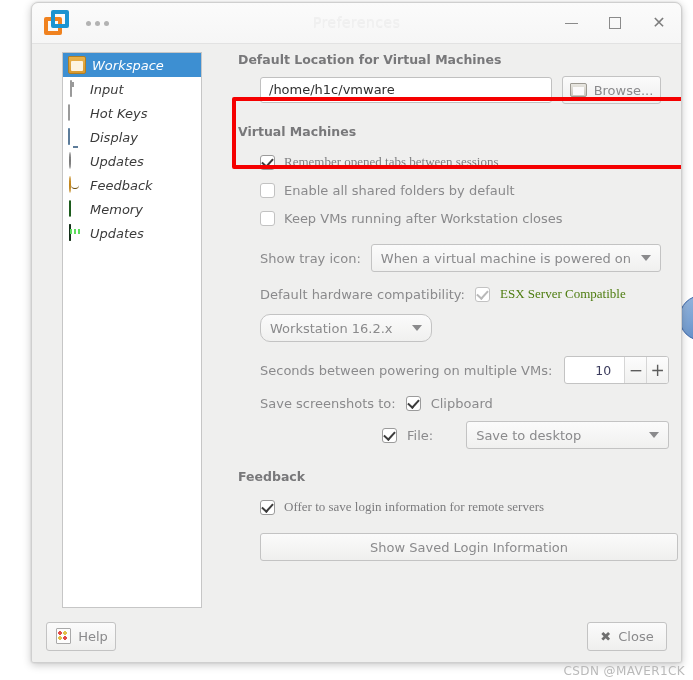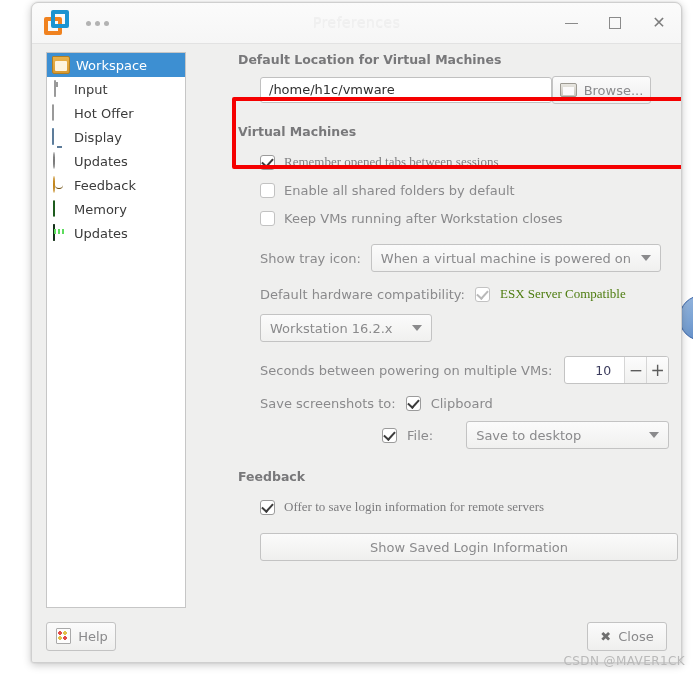--- a/index.html
+++ b/index.html
@@ -140,28 +140,29 @@
 
   
   .win-body {
     position: relative;
     height: 621px;
     background: #efefee;
   }
 
   .sidebar {
     position: absolute;
-    left: 14px;
+    left: 30px;
     top: 8px;
     width: 140px;
     height: 556px;
     background: #ffffff;
     border: 1px solid #c6c6c6;
     box-sizing: border-box;
     overflow: hidden;
+    font-style: italic;
   }
 
   .side-item {
     display: flex;
     align-items: center;
     height: 24px;
     padding-left: 5px;
     gap: 6px;
     font-size: 13px;
     color: #3b3b3b;
@@ -285,21 +286,21 @@
     font-weight: bold;
     color: #78787a;
     margin: 0 0 9px 6px;
   }
 
   .row { display: flex; align-items: center; }
 
   .path-row {
     display: flex;
     align-items: center;
-    gap: 0;
+    gap: 10px;
     margin-left: 28px;
   }
 
   .text-input {
     width: 292px;
     height: 26px;
     border: 1px solid #c0c0c0;
     background: #ffffff;
     border-radius: 3px;
     font-size: 13px;
@@ -399,21 +400,21 @@
   }
   .caret {
     width: 0; height: 0;
     border-left: 5px solid transparent;
     border-right: 5px solid transparent;
     border-top: 6px solid #8a8a8c;
     flex: none;
   }
 
   .sel-tray { margin-left: 10px; min-width: 244px; }
-  .sel-hw  { margin-left: 28px; width: 172px; margin-top: 12px; }
+  .sel-hw  { margin-left: 28px; width: 172px; margin-top: 12px; border-radius: 10px; }
   .sel-file { margin-left: 23px; width: 240px; }
 
   .spinner {
     display: inline-flex;
     align-items: stretch;
     height: 28px;
     margin-left: 12px;
     border: 1px solid #c3c3c3;
     border-radius: 3px;
     overflow: hidden;
@@ -500,21 +501,21 @@
   .ico-close-x {
     font-size: 13px;
     color: #6f6f6f;
     font-weight: bold;
     line-height: 1;
   }
 
   .watermark {
     position: absolute;
     right: 8px;
-    bottom: 12px;
+    bottom: 2px;
     font-size: 12px;
     color: #b9b9b9;
     letter-spacing: .4px;
     font-family: "DejaVu Sans", sans-serif;
   }
 </style>
 </head>
 <body>
 
 <div id="desktop">
@@ -553,21 +554,21 @@
         <div class="side-item selected">
           <span class="side-ico ico-folder"></span>
           <span class="side-label">Workspace</span>
         </div>
         <div class="side-item">
           <span class="side-ico"><span class="ico-mouse"></span></span>
           <span class="side-label">Input</span>
         </div>
         <div class="side-item">
           <span class="side-ico"><span class="ico-keyboard"></span></span>
-          <span class="side-label">Hot Offer</span>
+          <span class="side-label">Hot Keys</span>
         </div>
         <div class="side-item">
           <span class="side-ico"><span class="ico-display"></span></span>
           <span class="side-label">Display</span>
         </div>
         <div class="side-item">
           <span class="side-ico"><span class="ico-updates"></span></span>
           <span class="side-label">Updates</span>
         </div>
         <div class="side-item">

